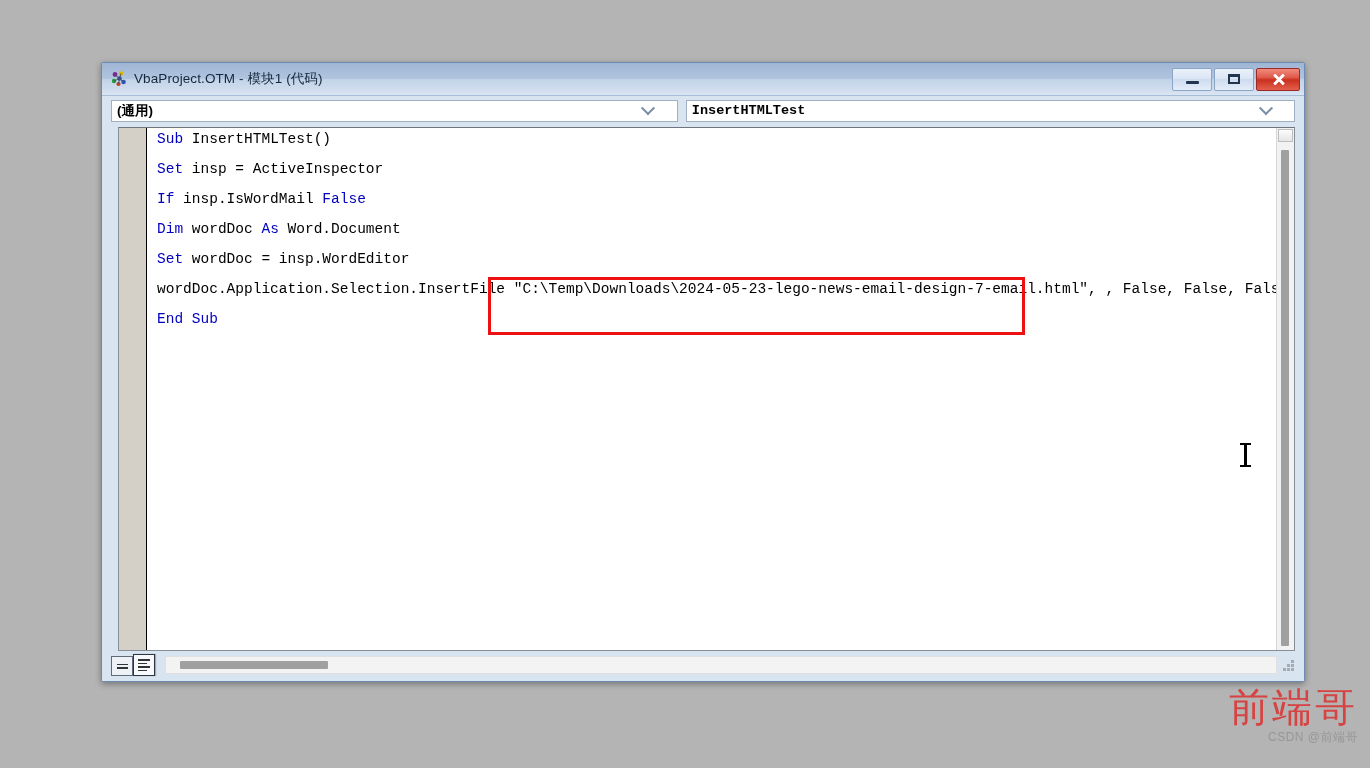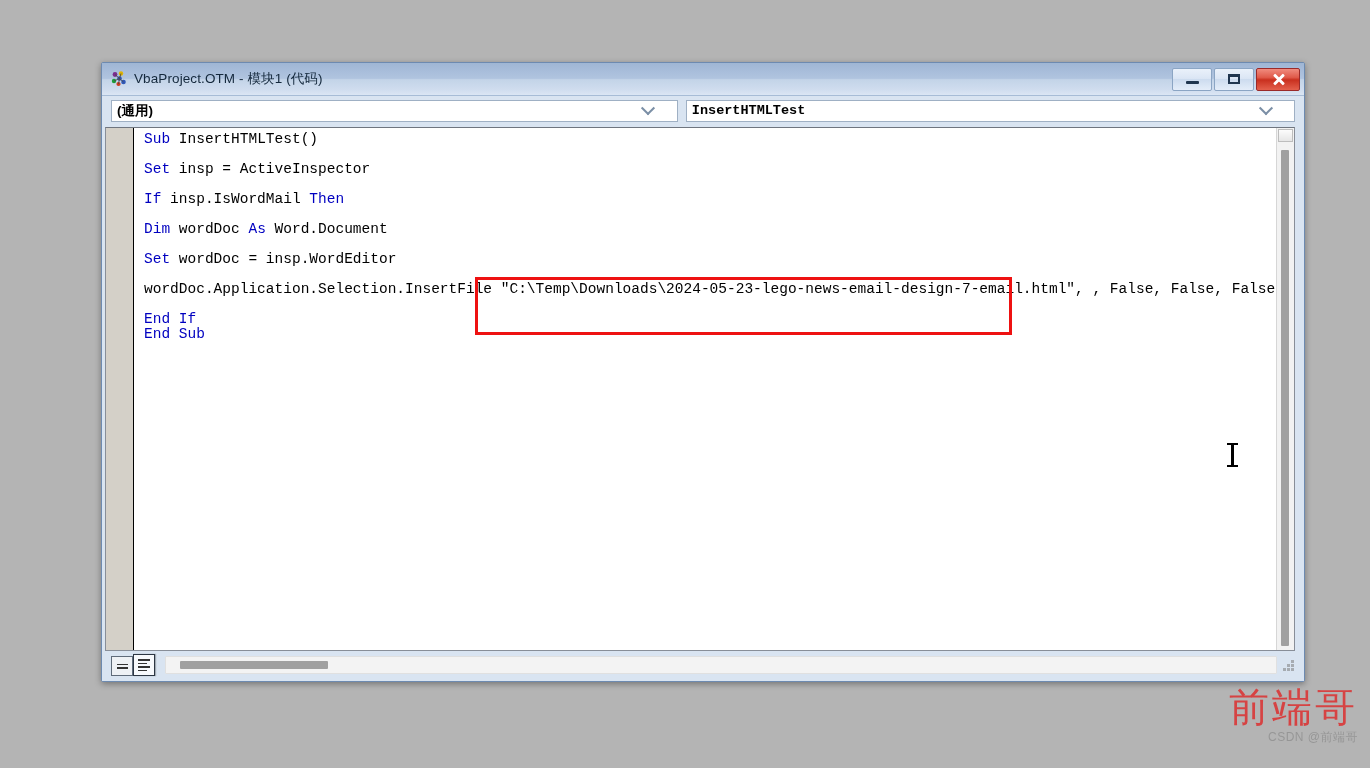--- a/index.html
+++ b/index.html
@@ -165,21 +165,21 @@
   .chev {
     width: 8px; height: 8px;
     border-right: 2px solid #7b8fa6;
     border-bottom: 2px solid #7b8fa6;
     transform: rotate(45deg) translate(-2px,-2px);
   }
 
   
   .code-pane {
     flex: 1 1 auto;
-    margin: 0 9px 0 3px;
+    margin: 0 9px 0 16px;
     background: #ffffff;
     border: 1px solid #888e98;
     border-top-color: #6f757f;
     display: flex;
     position: relative;
     overflow: hidden;
   }
   .margin-indicator {
     width: 28px;
     min-width: 28px;
@@ -406,29 +406,28 @@
   </div>
 
   <div class="code-pane">
     <div class="margin-indicator"></div>
     <div class="code-area" id="code-area">
 
       <div class="code-line"><span class="kw">Sub </span><span>InsertHTMLTest()</span></div>
         <div class="code-line blank">&nbsp;</div>
         <div class="code-line"><span class="kw">Set </span><span>insp = ActiveInspector</span></div>
         <div class="code-line blank">&nbsp;</div>
-        <div class="code-line"><span class="kw">If </span><span>insp.IsWordMail </span><span class="kw">Then</span></div>
+        <div class="code-line"><span class="kw">If </span><span>insp.IsWordMail </span><span class="kw">False</span></div>
         <div class="code-line blank">&nbsp;</div>
         <div class="code-line"><span class="kw">Dim </span><span>wordDoc </span><span class="kw">As </span><span>Word.Document</span></div>
         <div class="code-line blank">&nbsp;</div>
         <div class="code-line"><span class="kw">Set </span><span>wordDoc = insp.WordEditor</span></div>
         <div class="code-line blank">&nbsp;</div>
         <div class="code-line"><span>wordDoc.Application.Selection.InsertFile "C:\Temp\Downloads\2024-05-23-lego-news-email-design-7-email.html", , False, False, False</span></div>
         <div class="code-line blank">&nbsp;</div>
-        <div class="code-line"><span class="kw">End If</span></div>
         <div class="code-line"><span class="kw">End Sub</span></div>
         <div class="red-box"></div>
       <div class="caret-ibeam">
           <span></span>
         </div>
     </div>
     <div class="vscroll">
       <div class="vscroll-up"></div>
       <div class="vscroll-thumb"></div>
     </div>

